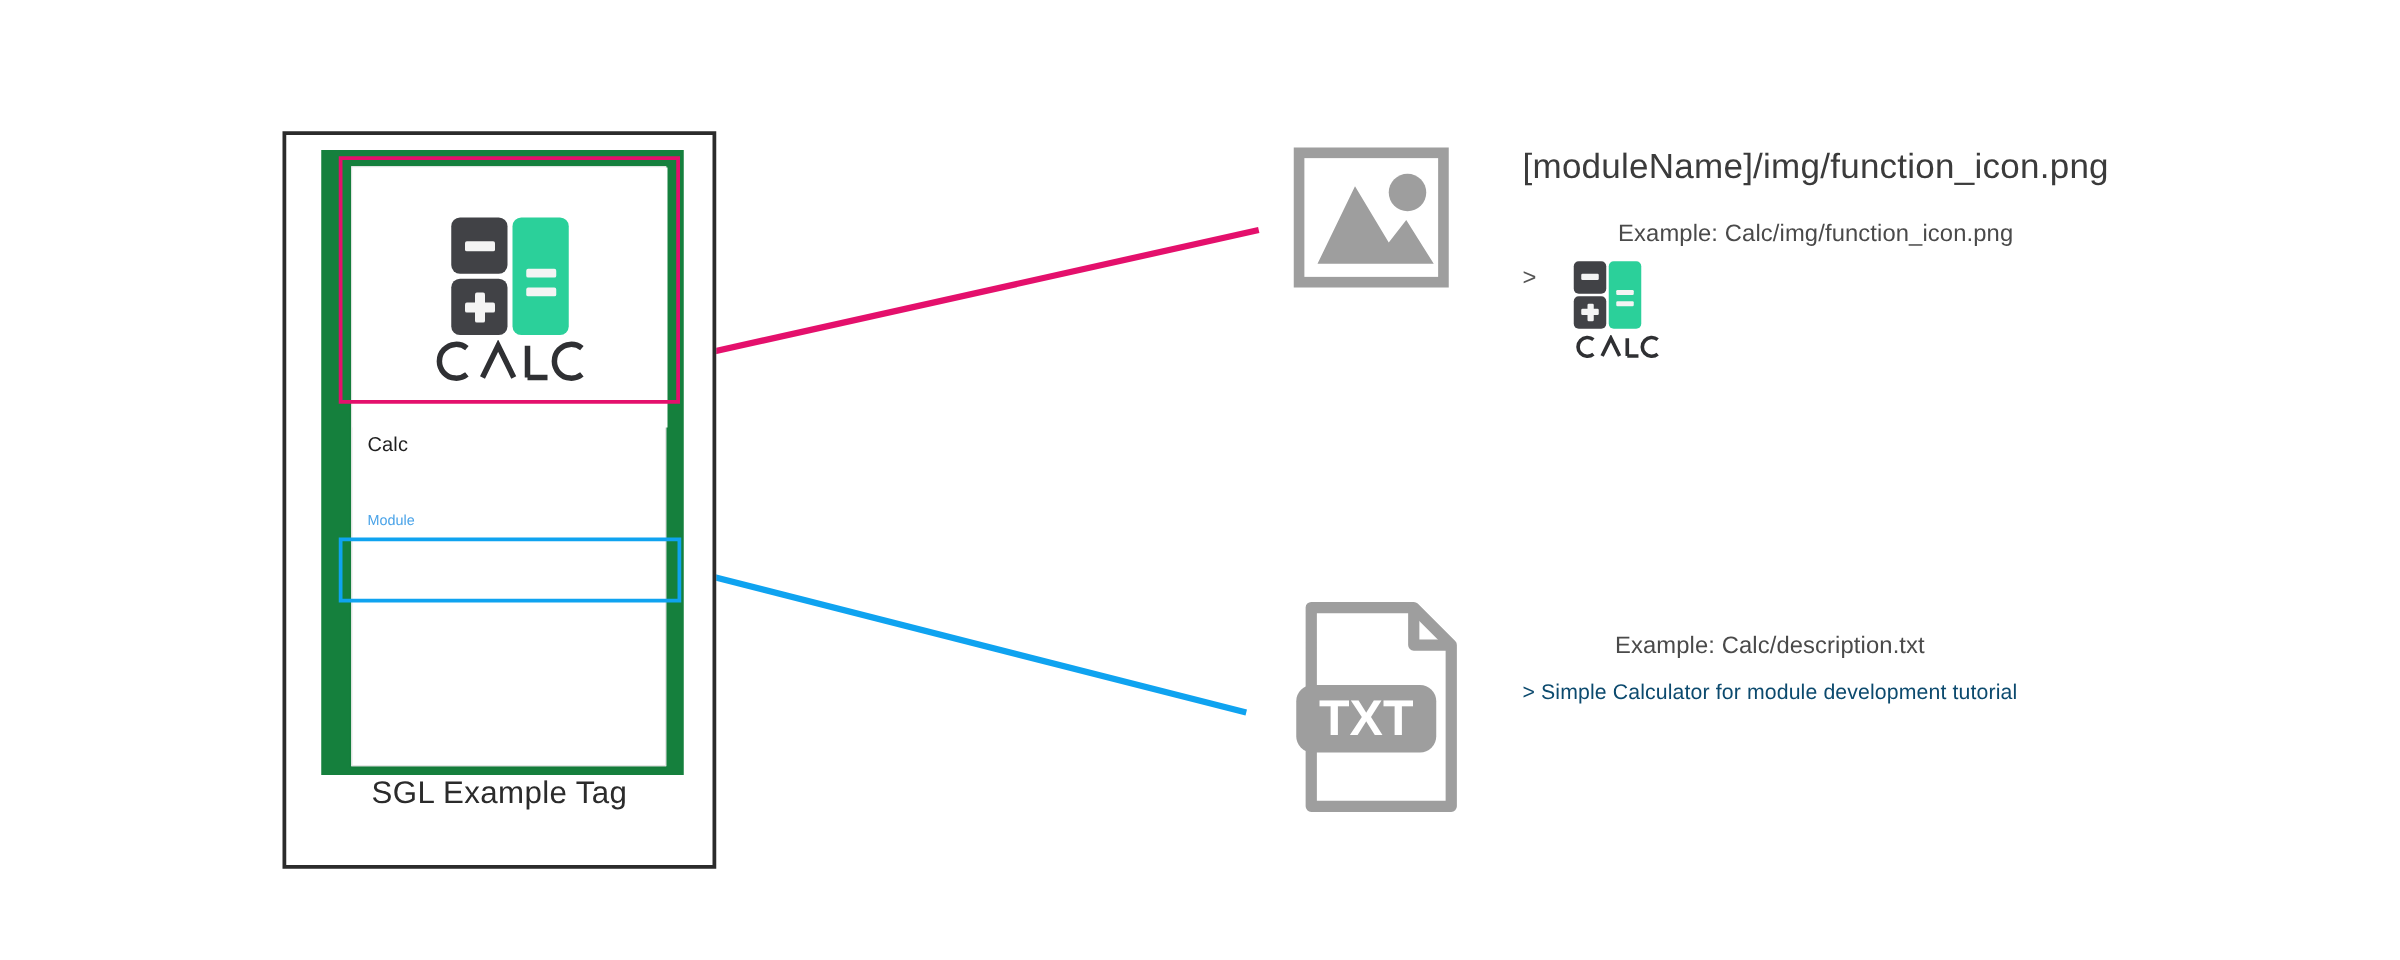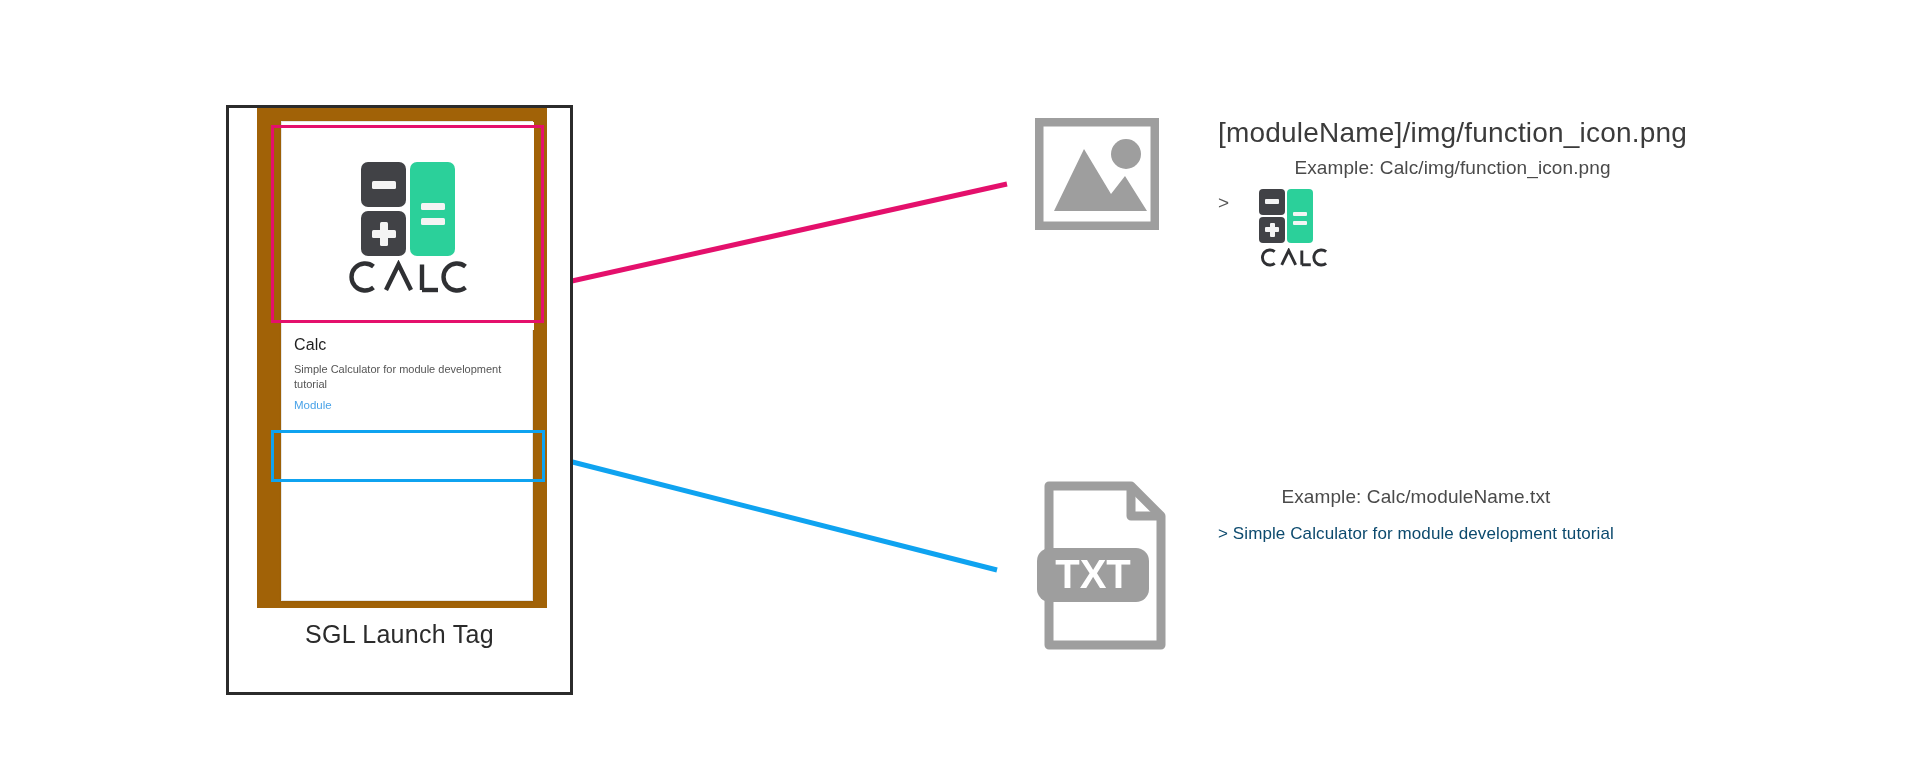--- a/index.html
+++ b/index.html
@@ -24,24 +24,24 @@
     width: 347px;
     height: 590px;
     border: 3px solid #2b2b2b;
     box-sizing: border-box;
     background: #ffffff;
   }
 
   .tag-panel {
     position: absolute;
     left: 28px;
-    top: 0;
+    top: 12px;
     width: 290px;
     height: 500px;
-    background: #a16207;
+    background: #15803d;
     box-sizing: border-box;
   }
 
   .tag-card {
     position: absolute;
     left: 24px;
     top: 13px;
     width: 252px;
     height: 480px;
     background: #ffffff;
@@ -210,21 +210,21 @@
   .info-title {
     font-size: 28px;
     color: #3b3b3b;
     letter-spacing: 0.2px;
     white-space: nowrap;
     line-height: 1.1;
   }
   .info-example {
     font-size: 19px;
     color: #4a4a4a;
-    margin-top: 8px;
+    margin-top: 28px;
     letter-spacing: 0.1px;
     white-space: nowrap;
   }
   .info-preview {
     display: flex;
     align-items: flex-start;
     margin-top: 10px;
   }
   .chev {
     font-size: 19px;
@@ -293,27 +293,26 @@
                 <path d="M76 30 L92 30"></path>
                 <path d="M119.5 6.5 A13.5 13.5 0 1 0 119.5 27.5"></path>
               </g>
             </svg>
           </div>
         </div>
       </div>
 
       <div class="card-title">Calc</div>
 
-      <div class="card-desc">Simple Calculator for module development tutorial</div>
 
       <div class="card-launch">Module</div>
     </div>
   </div>
 
-  <div class="frame-caption">SGL Launch Tag</div>
+  <div class="frame-caption">SGL Example Tag</div>
 </div>
 
 <div class="hl-pink"></div>
 <div class="hl-blue"></div>
 
 <div class="info-block png-block">
   <div class="glyph-wrap">
     <svg width="124" height="112" viewBox="0 0 124 112">
       <rect x="3" y="3" width="118" height="106" fill="none" stroke="#9e9e9e" stroke-width="11"></rect>
       <circle cx="91" cy="36" r="15" fill="#9e9e9e"></circle>
@@ -360,16 +359,16 @@
 <div class="info-block txt-block">
   <div class="glyph-wrap">
     <svg width="140" height="175" viewBox="0 0 140 175">
       <path d="M14 8 H96 L126 38 V167 H14 Z" fill="none" stroke="#9e9e9e" stroke-width="9" stroke-linejoin="round"></path>
       <path d="M96 8 V38 H126" fill="none" stroke="#9e9e9e" stroke-width="9" stroke-linejoin="round"></path>
       <rect x="2" y="70" width="112" height="54" rx="13" fill="#9e9e9e"></rect>
       <text x="58" y="110" text-anchor="middle" fill="#ffffff" font-family="'Liberation Sans', sans-serif" font-size="40" font-weight="bold">TXT</text>
     </svg>
   </div>
   <div class="info-text">
-    <div class="info-example">Example: Calc/moduleName.txt</div>
+    <div class="info-example">Example: Calc/description.txt</div>
     <div class="info-output">&gt; Simple Calculator for module development tutorial</div>
   </div>
 </div>
 
 </body></html>

